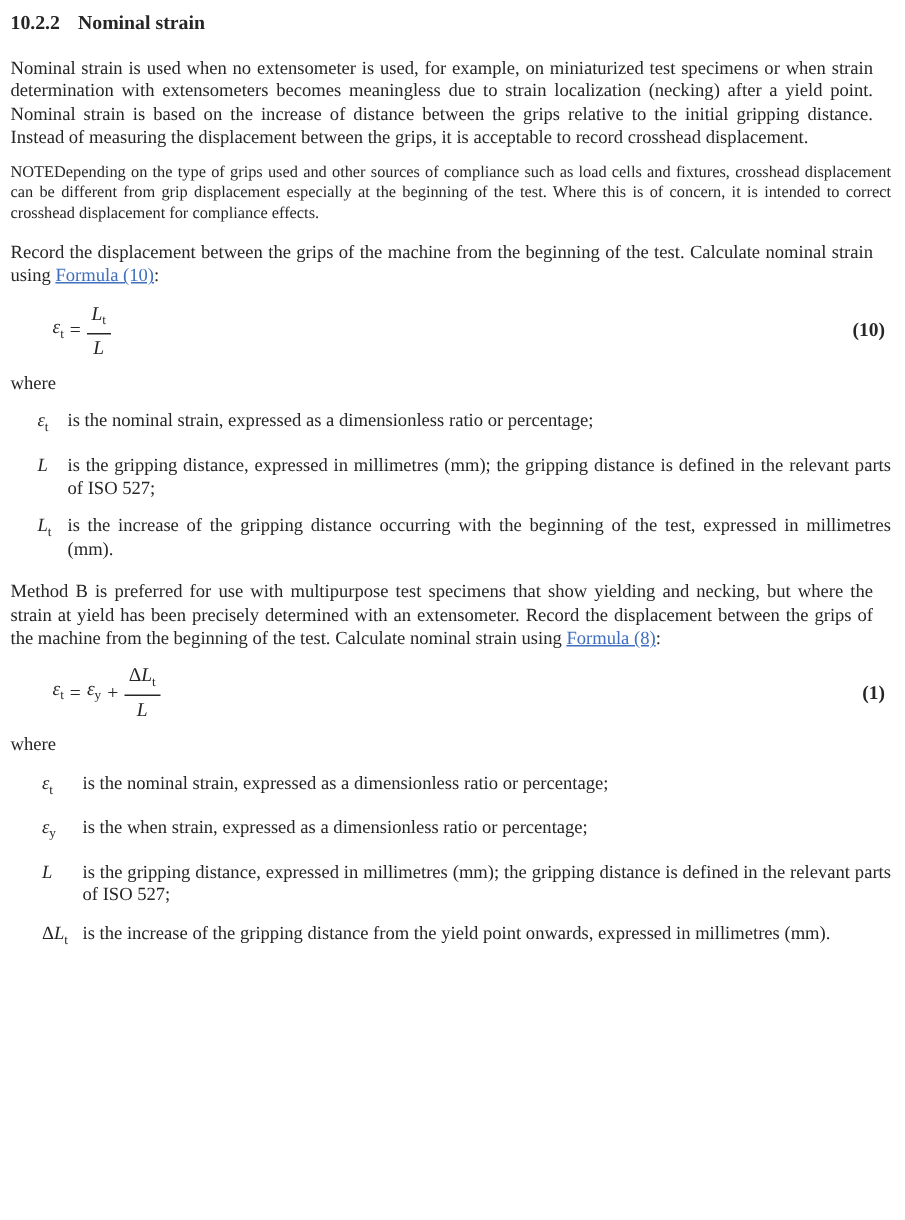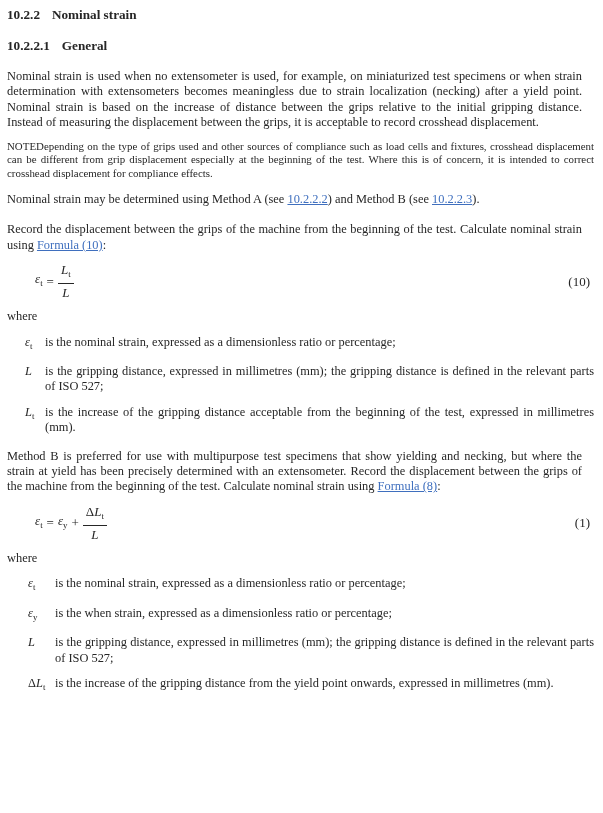--- a/index.html
+++ b/index.html
@@ -63,48 +63,46 @@
     flex-direction: column;
     align-items: center;
     text-align: center;
     line-height: 15px;
   }
   .frac .num {
     border-bottom: 1px solid #262626;
     padding: 0 3px 1px 3px;
   }
   .frac .den { padding-top: 1px; }
-  .f-tag { margin-left: auto; padding-right: 4px; }
+  .f-tag { margin-left: auto; padding-right: 4px; font-weight: bold; }
   .where-line { margin: 0 0 10px 0; }
   .def-row {
     display: flex;
     margin-bottom: 10px;
   }
   .def-row.cols-a { margin-left: 18px; }
   .def-row.cols-a .def-sym { width: 20px; flex: 0 0 20px; }
   .def-row.cols-b { margin-left: 21px; }
   .def-row.cols-b .def-sym { width: 27px; flex: 0 0 27px; }
   .def-text { flex: 1 1 auto; text-align: justify; }
   .sect-a-defs { margin-bottom: 13px; }
   .sect-b-head { margin-top: 2px; }
 </style>
 </head>
 <body>
 
 <div class="page">
 
   <h2 class="heading"><span class="h-num">10.2.2</span><span class="h-title">Nominal strain</span></h2>
 
-  <h3 class="heading"><span class="h-num">10.2.2.1</span><span class="h-title">General</span></h3>
 
   <p class="body-para">Nominal strain is used when no extensometer is used, for example, on miniaturized test specimens or when strain determination with extensometers becomes meaningless due to strain localization (necking) after a yield point. Nominal strain is based on the increase of distance between the grips relative to the initial gripping distance. Instead of measuring the displacement between the grips, it is acceptable to record crosshead displacement.</p>
 
   <p class="note-para"><span class="note-label">NOTE</span><span>Depending on the type of grips used and other sources of compliance such as load cells and fixtures, crosshead displacement can be different from grip displacement especially at the beginning of the test. Where this is of concern, it is intended to correct crosshead displacement for compliance effects.</span></p>
 
-  <p class="methods-para"><span>Nominal strain may be determined using Method A (see </span><a class="xref">10.2.2.2</a><span>) and Method B (see </span><a class="xref">10.2.2.3</a><span>).</span></p>
 
 
   <p class="body-para"><span>Record the displacement between the grips of the machine from the beginning of the test. Calculate nominal strain using </span><a class="xref">Formula (10)</a><span>:</span></p>
 
   <div class="formula-row">
     <span><span class="v">ε</span><span class="sub">t</span></span>
     <span class="f-eq">=</span>
     <span class="frac">
       <span class="num"><span class="v">L</span><span class="sub">t</span></span>
       <span class="den"><span class="v">L</span></span>
@@ -118,21 +116,21 @@
     <div class="def-row cols-a">
       <span class="def-sym"><span></span><span class="v">ε</span><span class="sub">t</span></span>
       <span class="def-text">is the nominal strain, expressed as a dimensionless ratio or percentage;</span>
     </div>
     <div class="def-row cols-a">
       <span class="def-sym"><span></span><span class="v">L</span><span class="sub"></span></span>
       <span class="def-text">is the gripping distance, expressed in millimetres (mm); the gripping distance is defined in the relevant parts of ISO 527;</span>
     </div>
     <div class="def-row cols-a">
       <span class="def-sym"><span></span><span class="v">L</span><span class="sub">t</span></span>
-      <span class="def-text">is the increase of the gripping distance acceptable from the beginning of the test, expressed in millimetres (mm).</span>
+      <span class="def-text">is the increase of the gripping distance occurring with the beginning of the test, expressed in millimetres (mm).</span>
     </div>
   </div>
 
 
   <p class="body-para"><span>Method B is preferred for use with multipurpose test specimens that show yielding and necking, but where the strain at yield has been precisely determined with an extensometer. Record the displacement between the grips of the machine from the beginning of the test. Calculate nominal strain using </span><a class="xref">Formula (8)</a><span>:</span></p>
 
   <div class="formula-row">
     <span><span class="v">ε</span><span class="sub">t</span></span>
     <span class="f-eq">=</span>
     <span><span class="v">ε</span><span class="sub">y</span></span>

